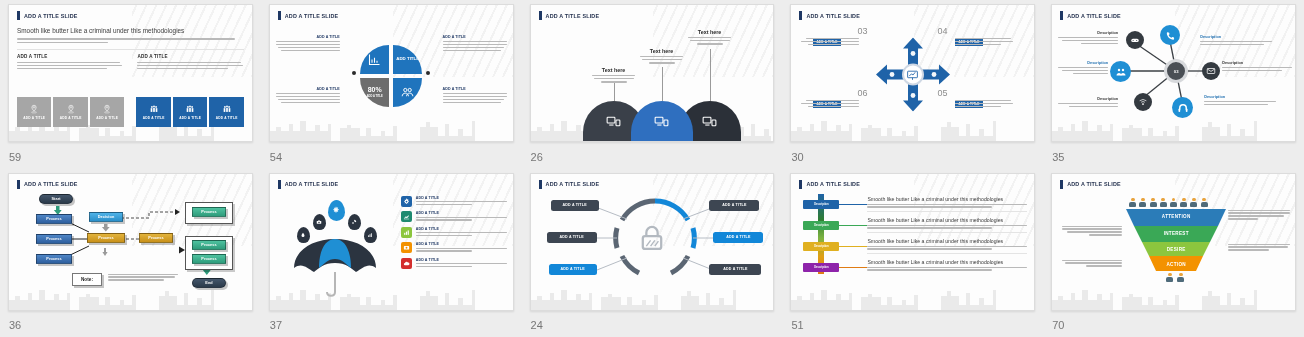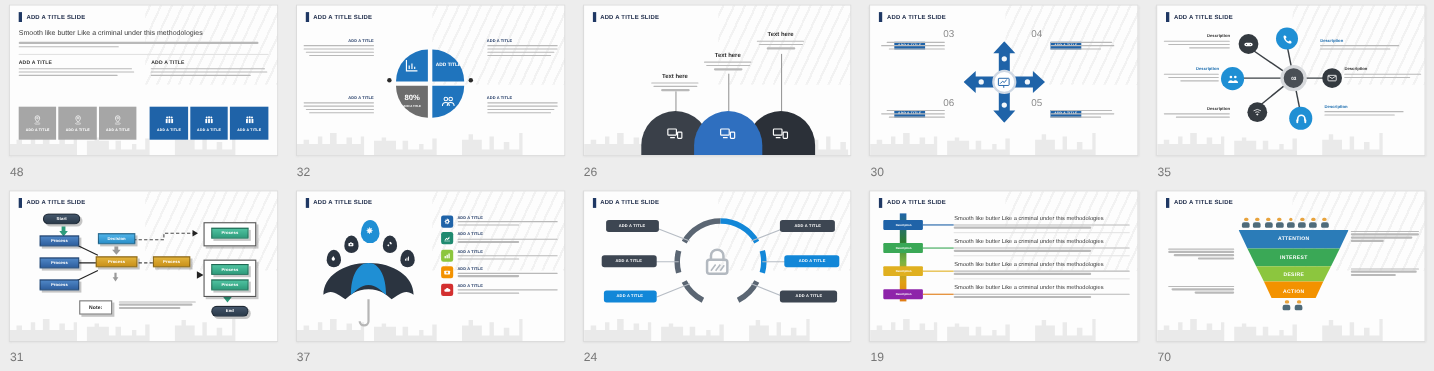--- a/index.html
+++ b/index.html
@@ -220,21 +220,21 @@
                     <rect x="10" y="9.5" width="4" height="9.5"></rect>
                     <rect x="16" y="10" width="4" height="9"></rect>
                   </g>
                 </svg>
               <span class="lb">ADD A TITLE</span>
             </div>
           </div>
         </div>
       </div>
     </div>
-    <div class="pagenum">48</div>
+    <div class="pagenum">59</div>
   </div>
 
   <div class="cell">
     <div class="thumb">
       <svg class="skyline" viewBox="0 0 240 26" preserveAspectRatio="none">
         <path fill="#d8d8d8" d="M0 26V16h6v-4h5v4h8v-7h4v7h7v-10h6v10h9v-6h5v6h8V9h3v17H0z M70 26V13h7v-3h4v3h9v8h6v-8h5v8h10v-5h4v5h8V11h4v15H70z M150 26V12h6v-5h4v5h8v9h7V9h4v12h9v-7h5v7h9V6h3v20H150z"></path>
       </svg>
       <div class="inner">
         <div class="slide-head">
           <span class="headbar"></span>
@@ -308,21 +308,21 @@
           <div class="ct ttl-sm">ADD A TITLE</div>
           <div style="margin-top:2px;" aria-hidden="true">
             <div class="ln" style="width:100%;margin-bottom:1.8px;"></div>
             <div class="ln" style="width:100%;margin-bottom:1.8px;"></div>
             <div class="ln" style="width:96%;margin-bottom:1.8px;"></div>
             <div class="ln" style="width:92%;"></div>
           </div>
         </div>
       </div>
     </div>
-    <div class="pagenum">32</div>
+    <div class="pagenum">54</div>
   </div>
 
   <div class="cell">
     <div class="thumb">
       <svg class="skyline" viewBox="0 0 240 26" preserveAspectRatio="none">
         <path fill="#d8d8d8" d="M0 26V16h6v-4h5v4h8v-7h4v7h7v-10h6v10h9v-6h5v6h8V9h3v17H0z M195 26V12h6v-5h4v5h8v9h7V9h4v12h9v-7h5v7h4V6h3v20H195z"></path>
       </svg>
       <div class="inner">
         <div class="slide-head">
           <span class="headbar"></span>
@@ -638,21 +638,21 @@
         <div class="fbox fb-dark" style="left:183px;top:104px;width:34px;">End</div>
 
         <div class="fbox fb-white" style="left:63px;top:99px;width:30px;font-size:4.6px;padding:3px 0;">Note:</div>
         <div style="position:absolute;left:99px;top:100px;width:70px;" aria-hidden="true">
           <div class="ln" style="width:100%;margin-bottom:1.8px;"></div>
           <div class="ln" style="width:96%;margin-bottom:1.8px;"></div>
           <div class="ln" style="width:80%;"></div>
         </div>
       </div>
     </div>
-    <div class="pagenum">31</div>
+    <div class="pagenum">36</div>
   </div>
 
   <div class="cell">
     <div class="thumb">
       <svg class="skyline" viewBox="0 0 240 26" preserveAspectRatio="none">
         <path fill="#d8d8d8" d="M0 26V16h6v-4h5v4h8v-7h4v7h7v-10h6v10h9v-6h5v6h8V9h3v17H0z M70 26V13h7v-3h4v3h9v8h6v-8h5v8h10v-5h4v5h8V11h4v15H70z M150 26V12h6v-5h4v5h8v9h7V9h4v12h9v-7h5v7h9V6h3v20H150z"></path>
       </svg>
       <div class="inner">
         <div class="slide-head">
           <span class="headbar"></span>
@@ -886,21 +886,21 @@
         </div>
         <div style="position:absolute;left:76px;top:85px;right:7px;">
           <div class="tlrow-t">Smooth like butter Like a criminal under this methodologies</div>
           <div style="margin-top:2px;" aria-hidden="true">
               <div class="ln" style="width:100%;margin-bottom:1.8px;"></div>
               <div class="ln" style="width:78%;"></div>
             </div>
         </div>
       </div>
     </div>
-    <div class="pagenum">19</div>
+    <div class="pagenum">51</div>
   </div>
 
   <div class="cell">
     <div class="thumb">
       <svg class="skyline" viewBox="0 0 240 26" preserveAspectRatio="none">
         <path fill="#d8d8d8" d="M0 26V16h6v-4h5v4h8v-7h4v7h7v-10h6v10h9v-6h5v6h8V9h3v17H0z M70 26V13h7v-3h4v3h9v8h6v-8h5v8h10v-5h4v5h8V11h4v15H70z M150 26V12h6v-5h4v5h8v9h7V9h4v12h9v-7h5v7h9V6h3v20H150z"></path>
       </svg>
       <div class="inner">
         <div class="slide-head">
           <span class="headbar"></span>

